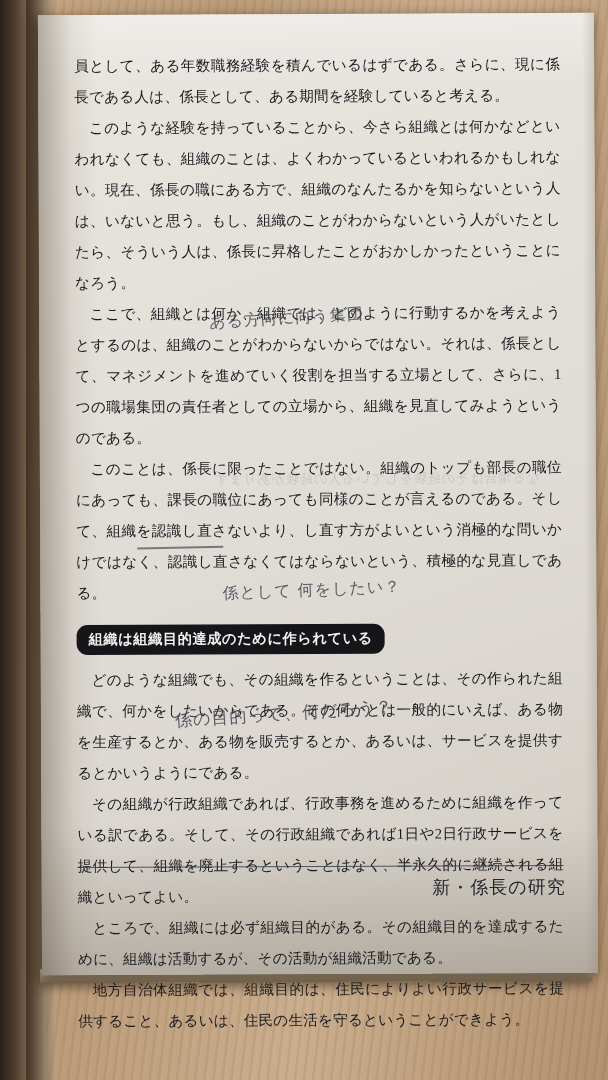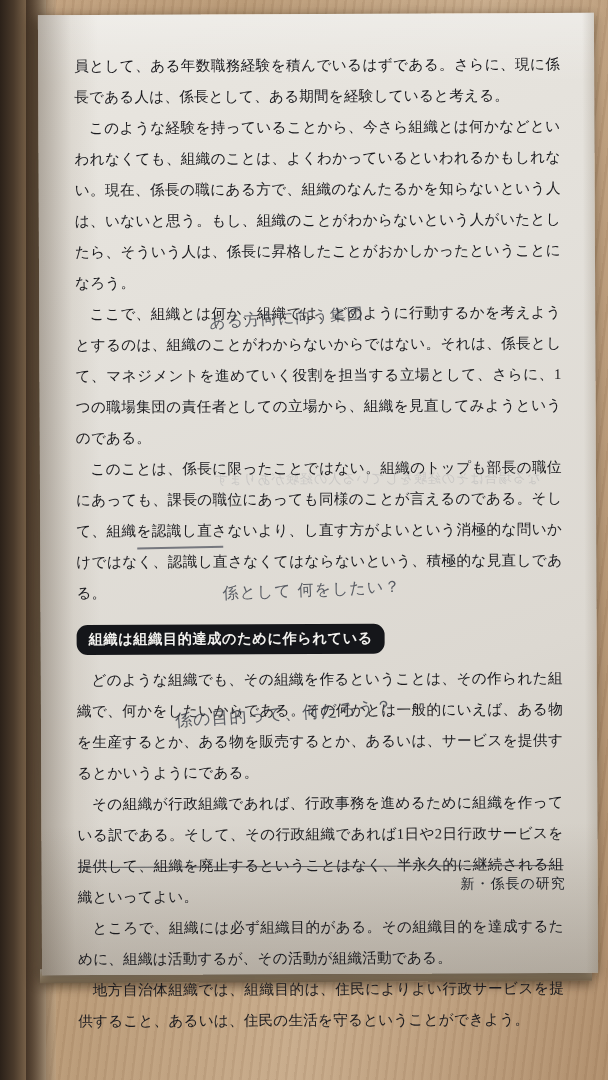--- a/index.html
+++ b/index.html
@@ -146,21 +146,21 @@
     top: 852px;
     width: 486px;
     height: 1px;
     background: #30343c;
     opacity: 0.8;
   }
   .footer-text {
     position: absolute;
     right: 32px;
     top: 862px;
-    font-size: 14px;
+    font-size: 18px;
     color: #23262c;
     font-family: "Liberation Serif", "DejaVu Serif", serif;
     letter-spacing: 1px;
   }
   
   .page-edge {
     position: absolute;
     right: 0;
     top: 0;
     width: 12px;

